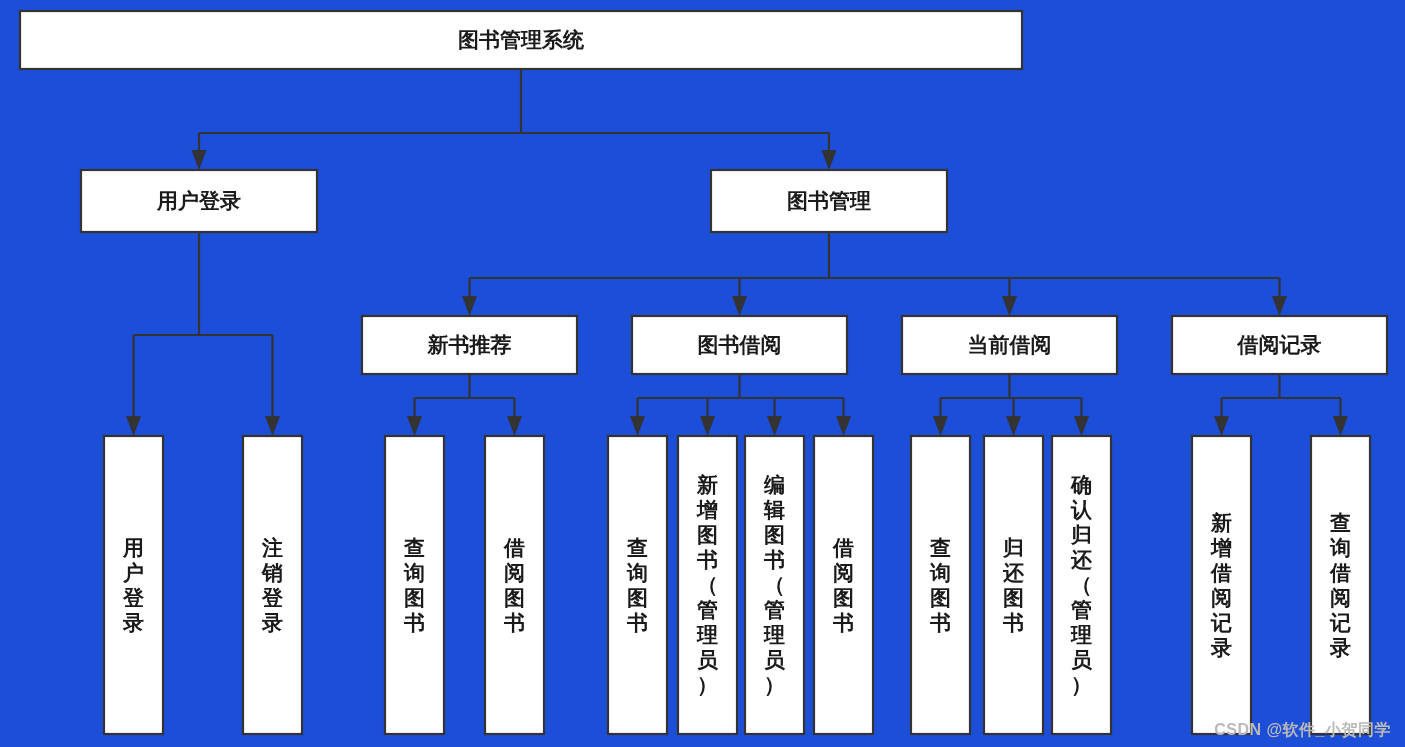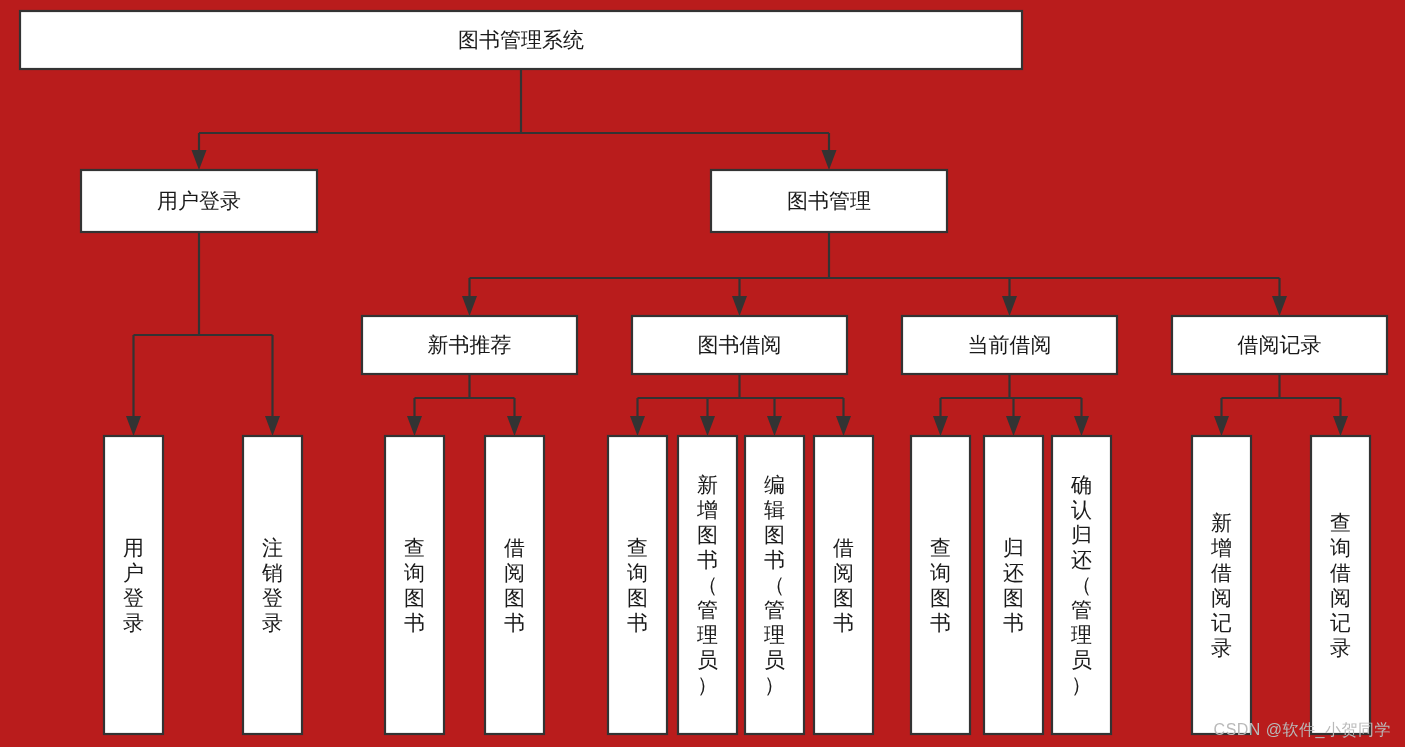--- a/index.html
+++ b/index.html
@@ -8,22 +8,23 @@
     padding: 0;
     background: #ffffff;
   }
   body {
     font-family: "Liberation Sans", "DejaVu Sans", sans-serif;
   }
   #diagram-root {
     position: relative;
     width: 1405px;
     height: 747px;
-    background: #b91c1c;
+    background: #1d4ed8;
     overflow: hidden;
+    font-weight: bold;
   }
   svg#diagram-canvas {
     position: absolute;
     left: 0;
     top: 0;
     width: 1405px;
     height: 747px;
     display: block;
   }
   .node-box {

